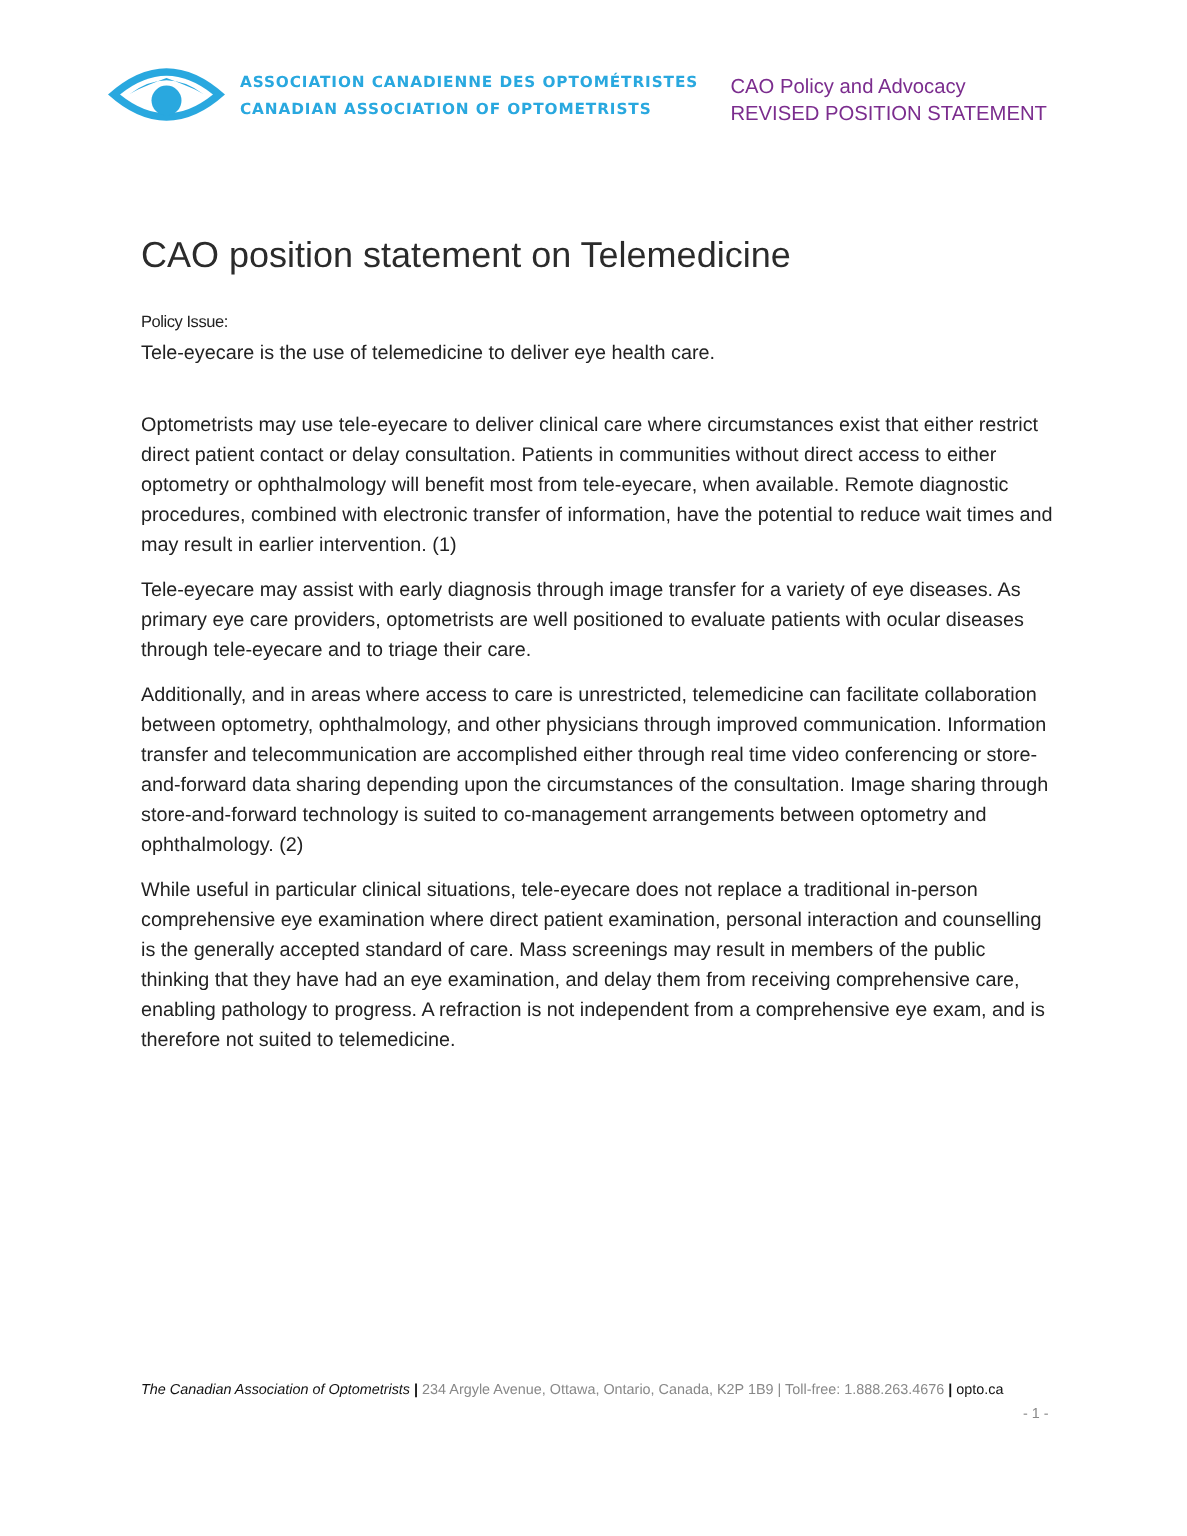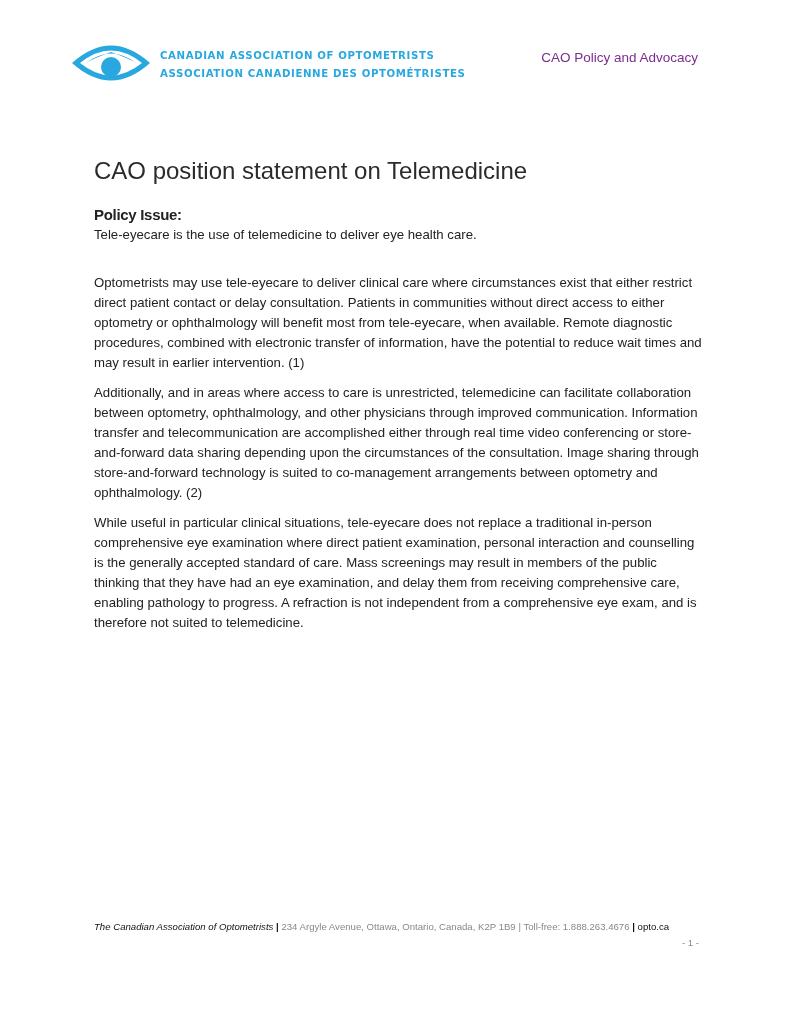--- a/index.html
+++ b/index.html
@@ -6,56 +6,58 @@
   body { width: 791px; height: 1024px; position: relative; overflow: hidden;
          font-family: "Liberation Sans", "DejaVu Sans", sans-serif; color: #1a1a1a; }
   .logo { position: absolute; left: 70px; top: 40px; width: 82px; height: 46px; }
   .org-names { position: absolute; left: 160px; top: 47px; font-family: "DejaVu Sans", sans-serif;
                font-weight: bold; font-size: 10.2px; letter-spacing: 0.6px; color: #29a8df; line-height: 18px; }
   .header-right { position: absolute; right: 93px; top: 49px; text-align: left; color: #7b2d8e;
                   font-size: 13.5px; line-height: 18px; }
   .header-right .l1 { font-weight: normal; }
   .doc-title { position: absolute; left: 94px; top: 157px; font-size: 24px; color: #2b2b2b; margin: 0; font-weight: normal; }
   .content { position: absolute; left: 94px; top: 205px; width: 610px; font-size: 13.2px; line-height: 20px; color: #222; }
-  .content h2 { font-size: 15px; font-weight: bold; margin: 0; line-height: 20px; letter-spacing: -0.3px; }
+  .content h2 { font-size: 11px; font-weight: normal; margin: 0; line-height: 20px; letter-spacing: -0.3px; }
   .content p { margin: 0 0 10px 0; }
   .content p.italic { font-style: italic; }
   .gap { height: 18px; }
   .footer { position: absolute; left: 94px; top: 921px; font-size: 9.6px; color: #888; white-space: nowrap; }
   .footer .org { font-style: italic; color: #111; }
   .footer .sep { color: #111; font-weight: bold; }
   .footer .site { color: #111; }
   .page-num { position: absolute; right: 92px; top: 937px; font-size: 9.6px; color: #888; }
 </style>
 </head>
 <body>
 
 <svg class="logo" viewBox="0 0 82 46">
   <path d="M2 23 Q41 -12 80 23 Q41 58 2 23 Z" fill="#29a8df"></path>
   <path d="M10 23 Q41 -2 72 23 Q41 48 10 23 Z" fill="#ffffff"></path>
   <path d="M16 23 Q41 4 66 23 Q60 19 41 12 Q22 19 16 23 Z" fill="#29a8df"></path>
   <circle cx="41" cy="27" r="10" fill="#29a8df"></circle>
 </svg>
 
 <div class="org-names">
+  <div>ASSOCIATION CANADIENNE DES OPTOMÉTRISTES</div>
   <div>CANADIAN ASSOCIATION OF OPTOMETRISTS</div>
-  <div>ASSOCIATION CANADIENNE DES OPTOMÉTRISTES</div>
 </div>
 
 <div class="header-right">
   <div class="l1">CAO Policy and Advocacy</div>
+  <div class="l2">REVISED POSITION STATEMENT</div>
 </div>
 
 <h1 class="doc-title">CAO position statement on Telemedicine</h1>
 
 <div class="content">
   <h2>Policy Issue:</h2>
   <p>Tele-eyecare is the use of telemedicine to deliver eye health care.</p>
   <div class="gap"></div>
   <p>Optometrists may use tele-eyecare to deliver clinical care where circumstances exist that either restrict direct patient contact or delay consultation. Patients in communities without direct access to either optometry or ophthalmology will benefit most from tele-eyecare, when available. Remote diagnostic procedures, combined with electronic transfer of information, have the potential to reduce wait times and may result in earlier intervention. (1)</p>
+  <p>Tele-eyecare may assist with early diagnosis through image transfer for a variety of eye diseases. As primary eye care providers, optometrists are well positioned to evaluate patients with ocular diseases through tele-eyecare and to triage their care.</p>
   <p>Additionally, and in areas where access to care is unrestricted, telemedicine can facilitate collaboration between optometry, ophthalmology, and other physicians through improved communication. Information transfer and telecommunication are accomplished either through real time video conferencing or store-and-forward data sharing depending upon the circumstances of the consultation. Image sharing through store-and-forward technology is suited to co-management arrangements between optometry and ophthalmology. (2)</p>
   <p>While useful in particular clinical situations, tele-eyecare does not replace a traditional in-person comprehensive eye examination where direct patient examination, personal interaction and counselling is the generally accepted standard of care. Mass screenings may result in members of the public thinking that they have had an eye examination, and delay them from receiving comprehensive care, enabling pathology to progress. A refraction is not independent from a comprehensive eye exam, and is therefore not suited to telemedicine.</p>
 </div>
 
 <div class="footer">
   <span class="org">The Canadian Association of Optometrists</span>
   <span class="sep">|</span>
   <span>234 Argyle Avenue, Ottawa, Ontario, Canada, K2P 1B9</span>
   <span>|</span>
   <span>Toll-free: 1.888.263.4676</span>

